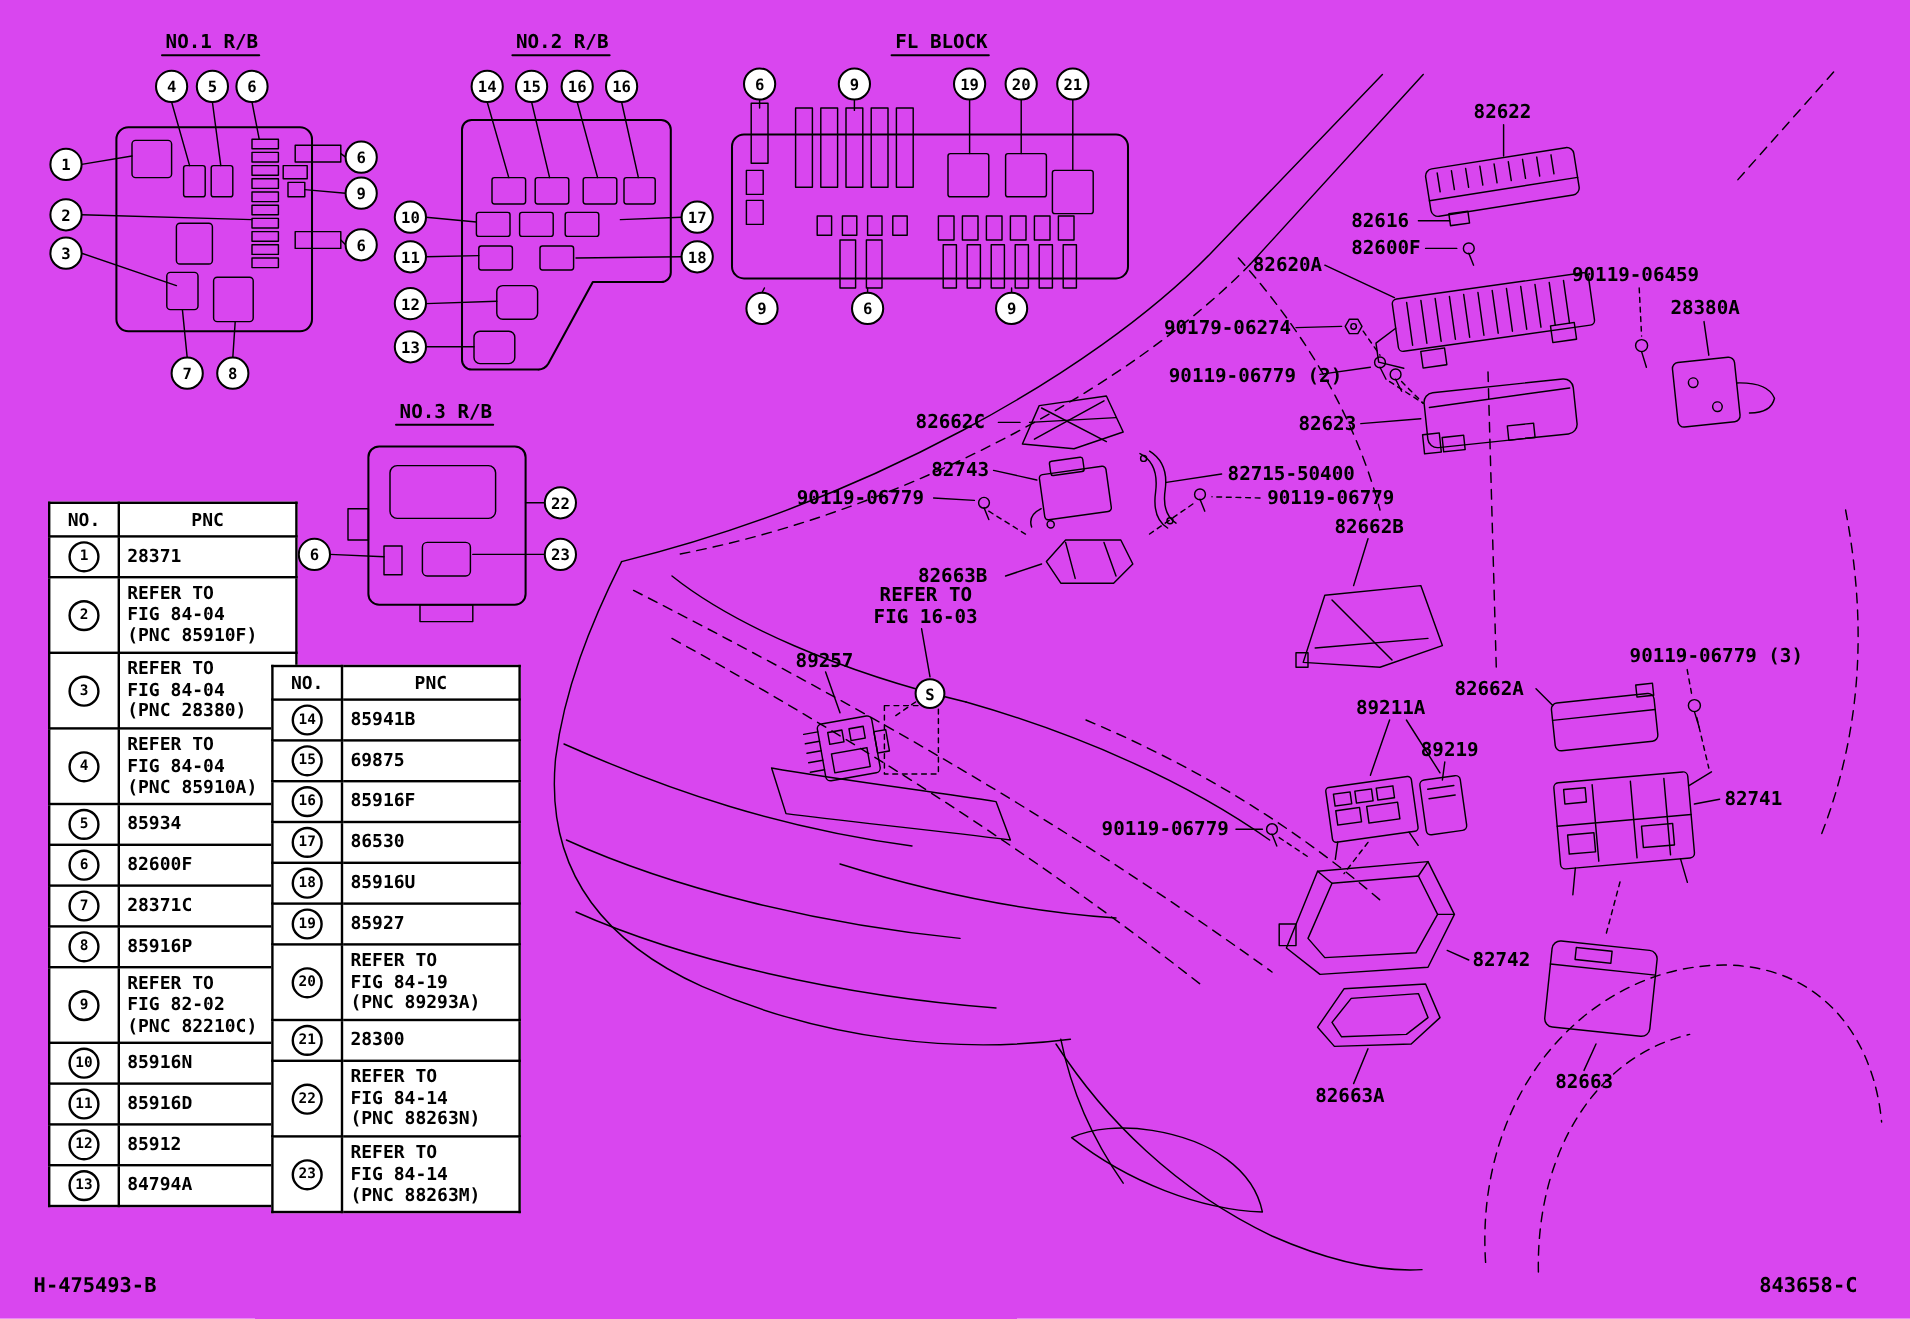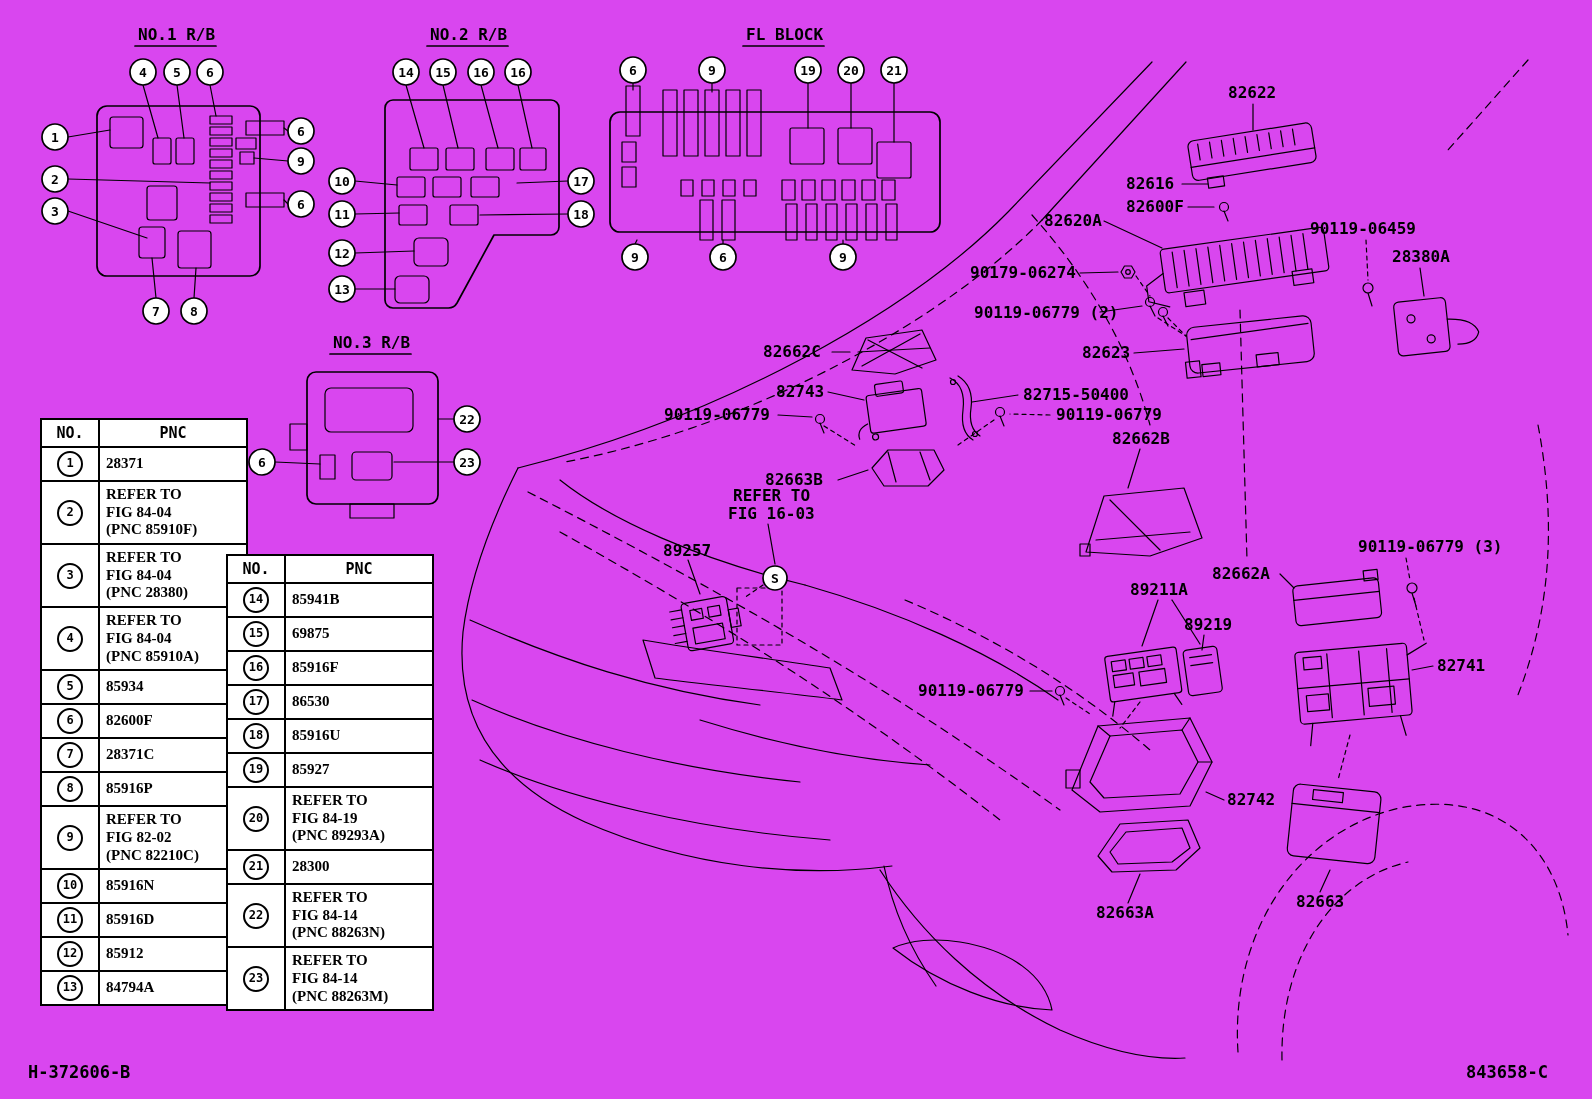--- a/index.html
+++ b/index.html
@@ -18,21 +18,21 @@
   .co text{font:bold 13px "DejaVu Sans Mono",monospace;text-anchor:middle;fill:#000;}
 
   
   .tbl{position:absolute;}
   .tbl1{left:40px;top:418px;}
   .tbl2{left:226px;top:554px;}
   table.pnc-table{border-collapse:collapse;background:#fff;}
   .pnc-table th,.pnc-table td{border:2px solid #000;font-weight:bold;font-size:15px;}
   .pnc-table th{padding:4px 6px;text-align:center;}
   .no-col{width:44px;text-align:center;padding:3px 2px;margin-top:36px;}
-  .pnc-col{width:134px;padding:4px 6px;white-space:pre-line;line-height:1.18;text-align:left;font-family:Liberation Serif, serif;}
+  .pnc-col{width:134px;padding:4px 6px;white-space:pre-line;line-height:1.18;text-align:left;}
   .circ{display:inline-block;width:22px;height:22px;border:2px solid #000;border-radius:50%;
         line-height:21px;font-size:12px;text-align:center;font-weight:bold;}
 
   .footer-code{position:absolute;font:bold 17px "DejaVu Sans Mono",monospace;}
   .fc-left{left:28px;top:1062px;}
   .fc-right{left:1466px;top:1062px;}
 </style>
 </head>
 <body>
 
@@ -696,16 +696,16 @@
       <tr>
             <td class="no-col"><span class="circ">23</span></td>
             <td class="pnc-col">REFER TO
 FIG 84-14
 (PNC 88263M)</td>
           </tr>
     </tbody>
       </table>
   </div>
 
-  <div class="footer-code fc-left">H-372606-B</div>
+  <div class="footer-code fc-left">H-475493-B</div>
   <div class="footer-code fc-right">843658-C</div>
 
 </div>
 
 </body></html>

